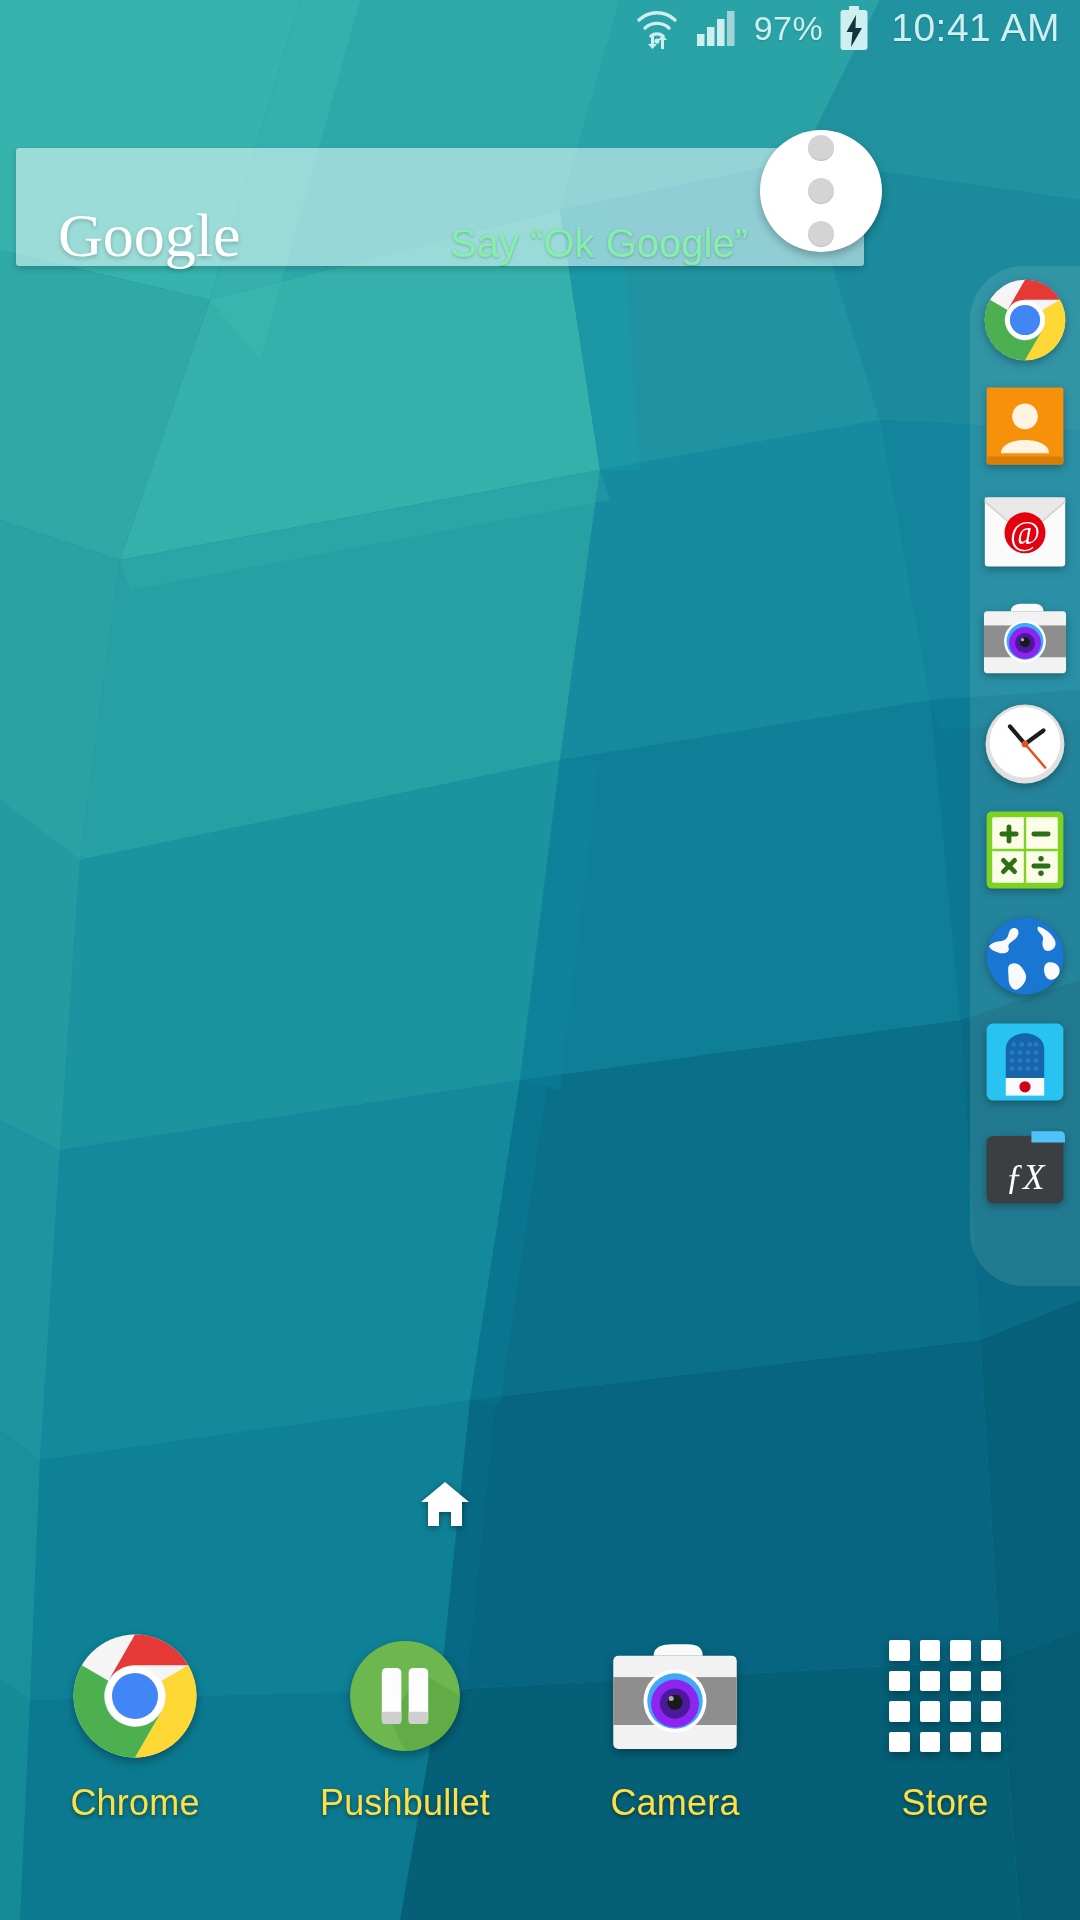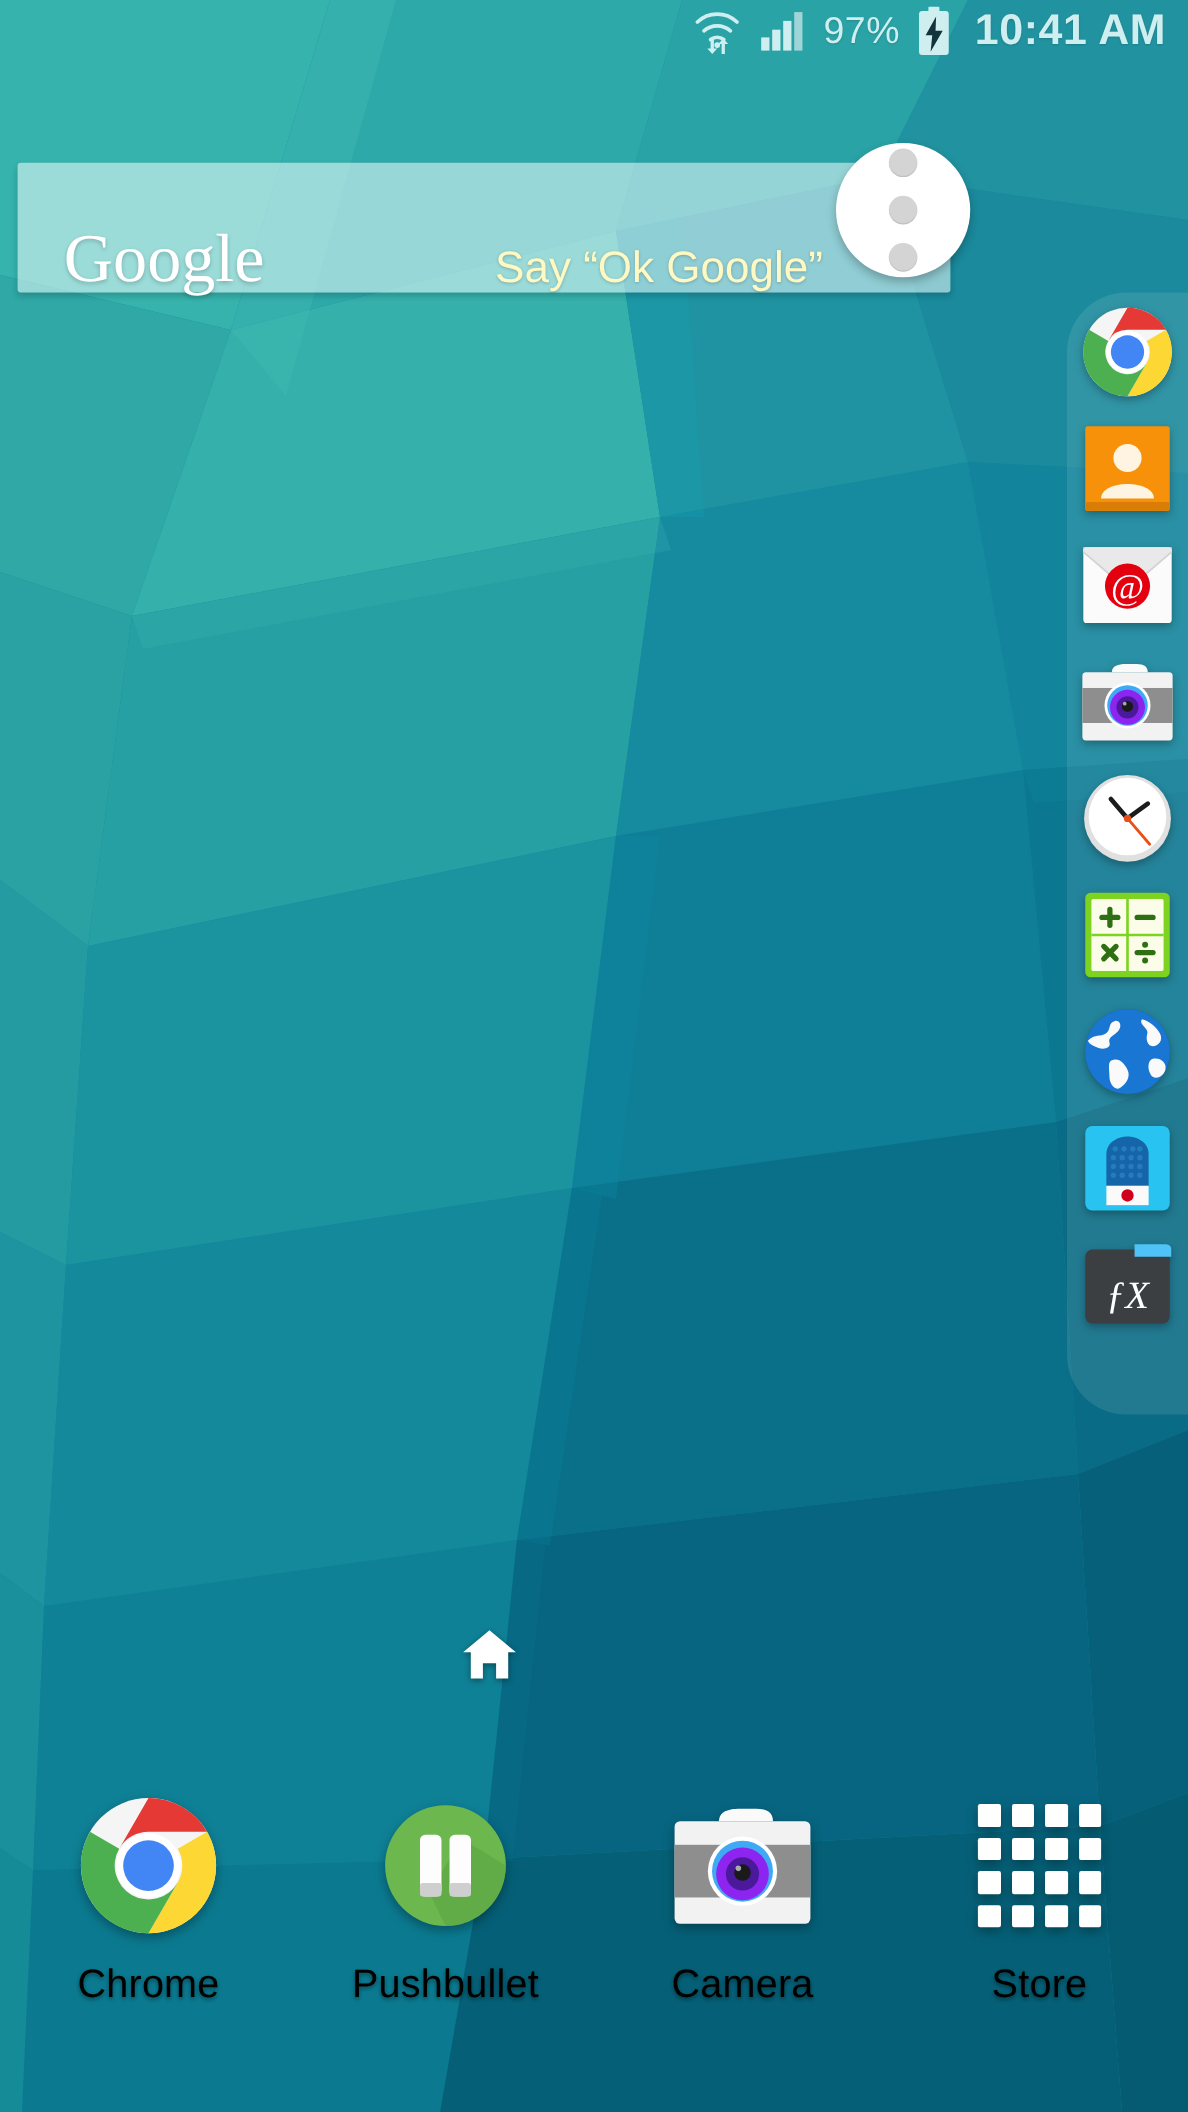--- a/index.html
+++ b/index.html
@@ -19,40 +19,40 @@
   
   #status-bar{
     position:absolute; top:0; left:0; width:1080px; height:56px;
     display:flex; align-items:center; justify-content:flex-end;
     padding-right:20px; gap:16px; z-index:40;
   }
   .sb-text{
     color:#cfeef0; font-size:34px; letter-spacing:0.5px;
     text-shadow:0 1px 2px rgba(0,0,0,.15);
   }
-  #sb-clock{ font-size:39px; margin-left:6px;font-weight:bold; }
+  #sb-clock{ font-size:39px; margin-left:6px; }
   .sb-icon{ display:flex; align-items:flex-end; }
 
   
   #search-widget{
     position:absolute; left:16px; top:148px; width:848px; height:118px;
     background:rgba(234,252,252,0.56);
     border-radius:3px;
     box-shadow:0 3px 6px rgba(0,0,0,.18);
     display:flex; align-items:flex-end; z-index:20;
   }
   #google-logo{
     margin-left:42px;
     font-family:"Liberation Serif", serif;
     font-size:62px; color:#ffffff; line-height:1;
     text-shadow:0 2px 4px rgba(0,0,0,.22);
   }
   #ok-google-hint{
     margin-left:auto; margin-right:116px;
-    font-size:40px; color:#fef9c3;
+    font-size:40px; color:#86efac;
     text-shadow:0 1px 3px rgba(0,0,0,.22);
     white-space:nowrap;
   }
 
   
   #overflow-fab{
     position:absolute; left:760px; top:130px;
     width:122px; height:122px; border-radius:50%;
     background:#ffffff;
     box-shadow:0 4px 9px rgba(0,0,0,.26);
@@ -94,21 +94,21 @@
   .dock-item{
     flex:1; display:flex; flex-direction:column;
     align-items:center; gap:22px;
   }
   .dock-icon{
     width:128px; height:128px; position:relative;
     display:flex; align-items:center; justify-content:center;
     filter:drop-shadow(0 4px 5px rgba(0,0,0,.32));
   }
   .dock-label{
-    color:#000000; font-size:36px; letter-spacing:.2px;
+    color:#fde047; font-size:36px; letter-spacing:.2px;
     text-shadow:0 2px 4px rgba(0,0,0,.45);
     white-space:nowrap;
   }
 
   
   .apps-grid{
     width:112px; height:112px;
     display:grid; grid-template-columns:repeat(4,1fr);
     grid-template-rows:repeat(4,1fr); gap:10px;
   }

